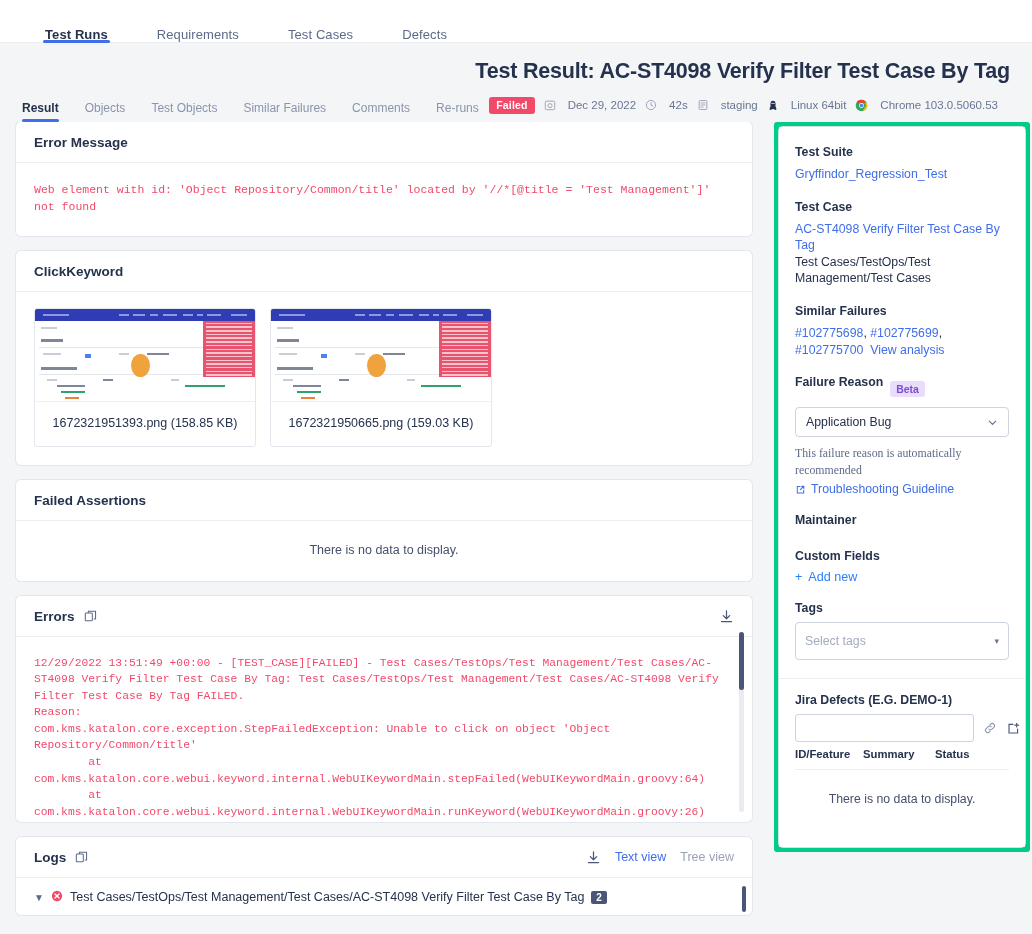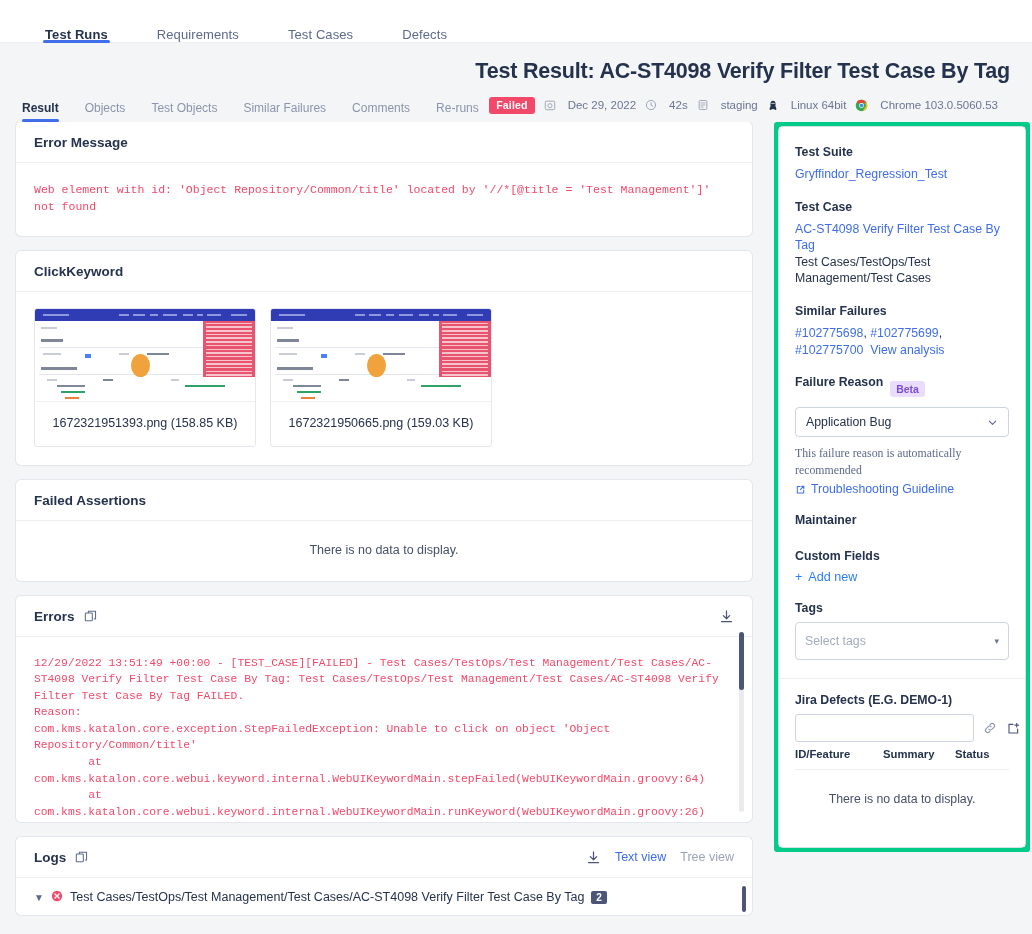--- a/index.html
+++ b/index.html
@@ -194,21 +194,21 @@
   .divider { border-top: 1px solid #eceef2; margin: 18px -16px 14px; }
   .jira-input-row { display: flex; align-items: center; gap: 9px; margin: 5px 0 6px; }
   .jira-input {
     flex: 1; height: 28px; border: 1px solid #cdd3df; border-radius: 3px;
     background: #fff;
   }
   .jira-cols {
     display: flex; font-size: 11.3px; color: #25324d; font-weight: bold;
     padding-bottom: 9px; border-bottom: 1px solid #eceef2;
   }
-  .jira-cols span:nth-child(1) { width: 88px; }
+  .jira-cols span:nth-child(1) { width: 68px; }
   .jira-cols span:nth-child(2) { width: 72px; }
   .jira-empty { text-align: center; font-size: 12.3px; color: #46506b; padding: 22px 0 0; }
   .ic { cursor: pointer; display: flex; }
 </style>
 </head>
 <body>
 
 <div class="app">
 
   <div class="topbar">

